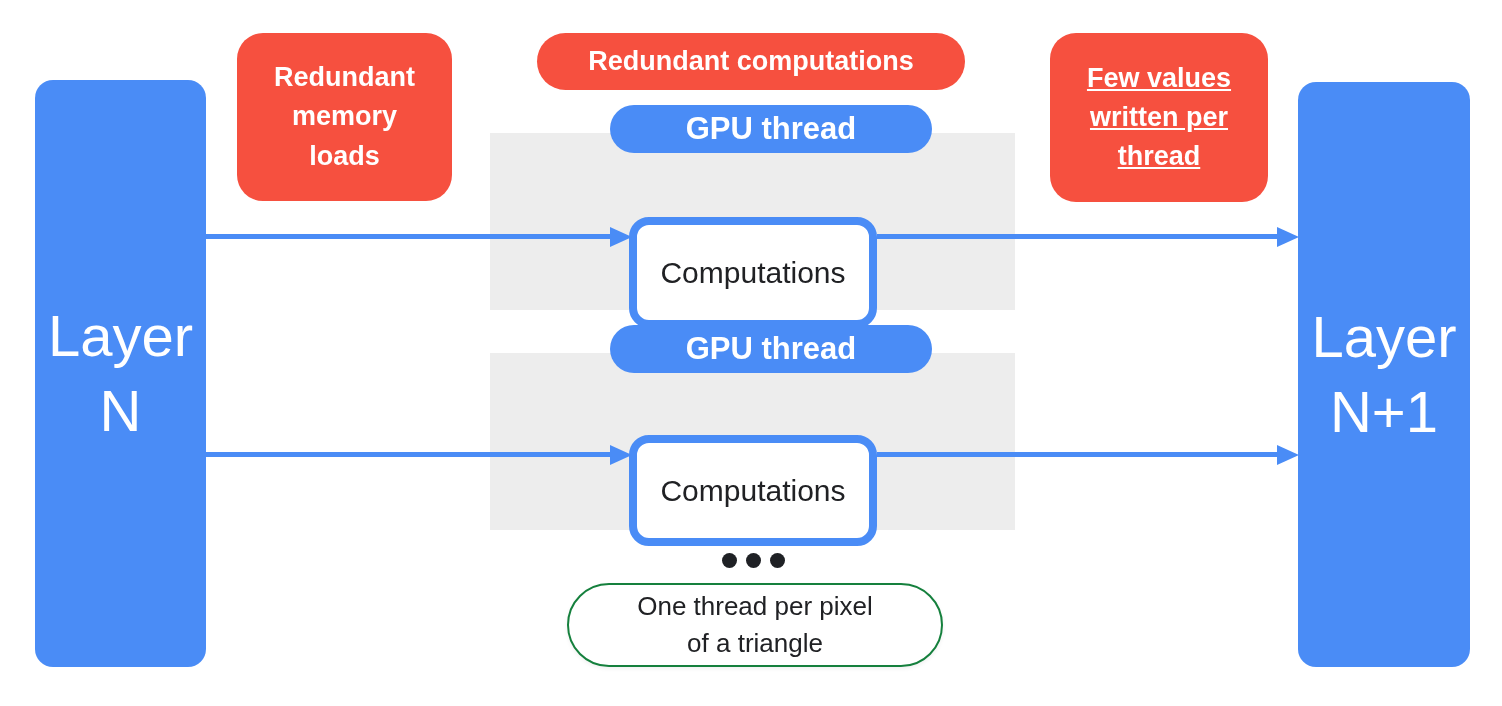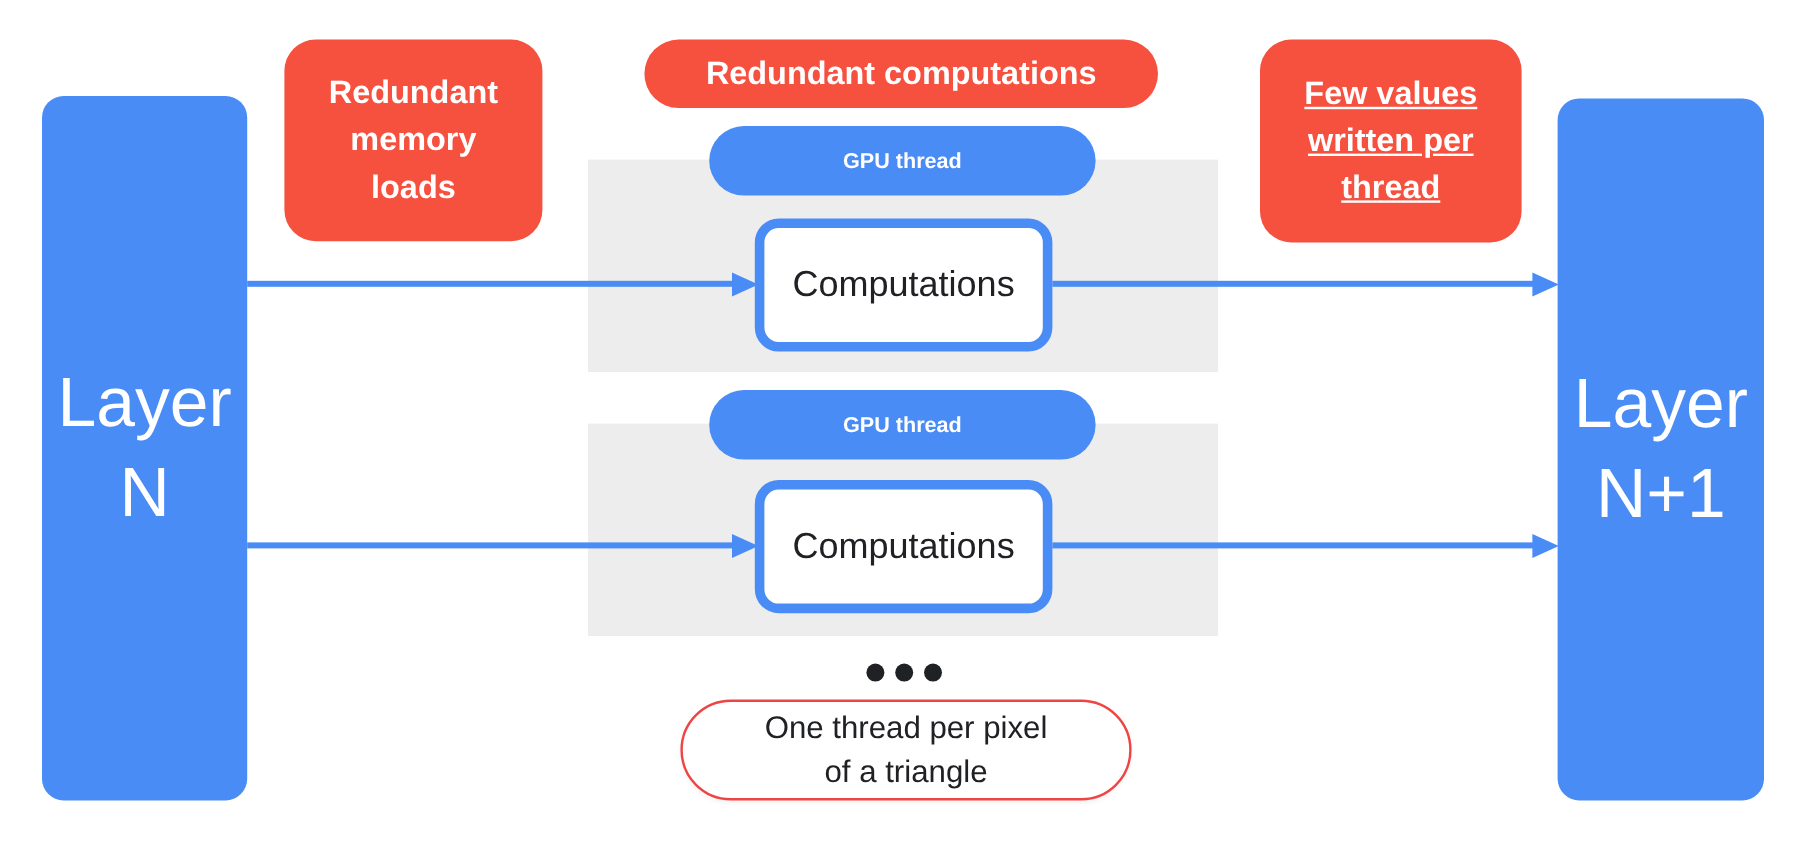--- a/index.html
+++ b/index.html
@@ -46,36 +46,36 @@
     position: absolute;
     left: 490px; width: 525px; height: 177px;
     background: #EDEDED;
   }
   .thread-bg-1 { top: 133px; }
   .thread-bg-2 { top: 353px; }
 
   
   .gpu-pill {
     position: absolute;
-    left: 591px; width: 322px; height: 58px;
+    left: 610px; width: 322px; height: 48px;
     background: #4A8CF6; border-radius: 29px;
-    color: #ffffff; font-weight: bold; font-size: 18px;
+    color: #ffffff; font-weight: bold; font-size: 31px;
     display: flex; align-items: center; justify-content: center;
   }
   .gpu-pill-1 { top: 105px; }
   .gpu-pill-2 { top: 325px; }
 
   
   .comp-box {
     position: absolute;
     left: 629px; width: 248px; height: 111px;
     background: #ffffff;
     border: 8px solid #4A8CF6; border-radius: 20px;
     color: #202124; font-size: 30px;
-    display: flex; align-items: center; justify-content: center;
+    display: flex; align-items: center; justify-content: center; margin-top: 35px;
   }
   .comp-box-1 { top: 182px; }
   .comp-box-2 { top: 400px; }
 
   
   .arrow-line {
     position: absolute; height: 5px; background: #4A8CF6;
   }
   .arrow-head {
     position: absolute; width: 0; height: 0;
@@ -100,21 +100,21 @@
   .dot {
     width: 15px; height: 15px; border-radius: 50%;
     background: #1F2125;
   }
 
   
   .note-pill {
     position: absolute;
     left: 567px; top: 583px; width: 376px; height: 84px;
     background: #ffffff;
-    border: 2px solid #ef4444; border-radius: 42px;
+    border: 2px solid #15803d; border-radius: 42px;
     box-shadow: 0 2px 4px rgba(0,0,0,0.06);
     color: #202124; font-size: 26px; line-height: 1.42;
     display: flex; align-items: center; justify-content: center;
     text-align: center; white-space: pre-line;
   }
 </style>
 </head>
 <body>
 
 <div class="canvas">

